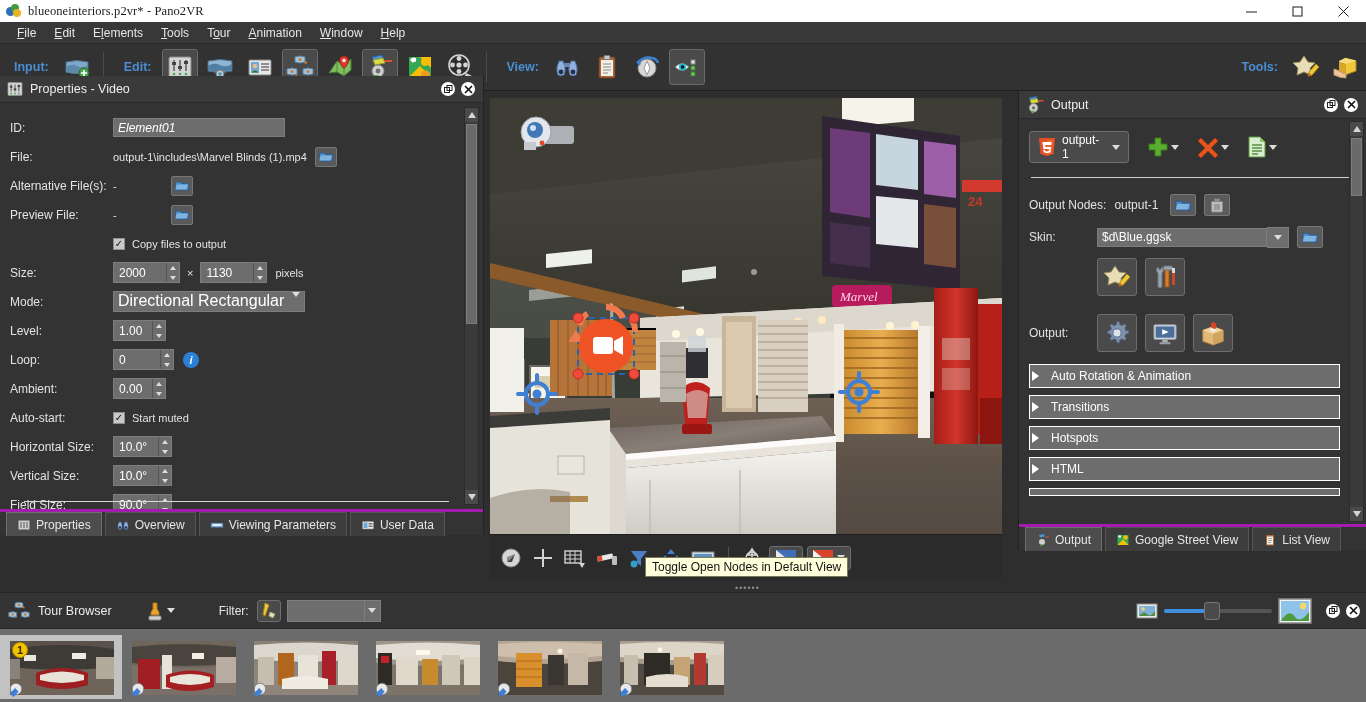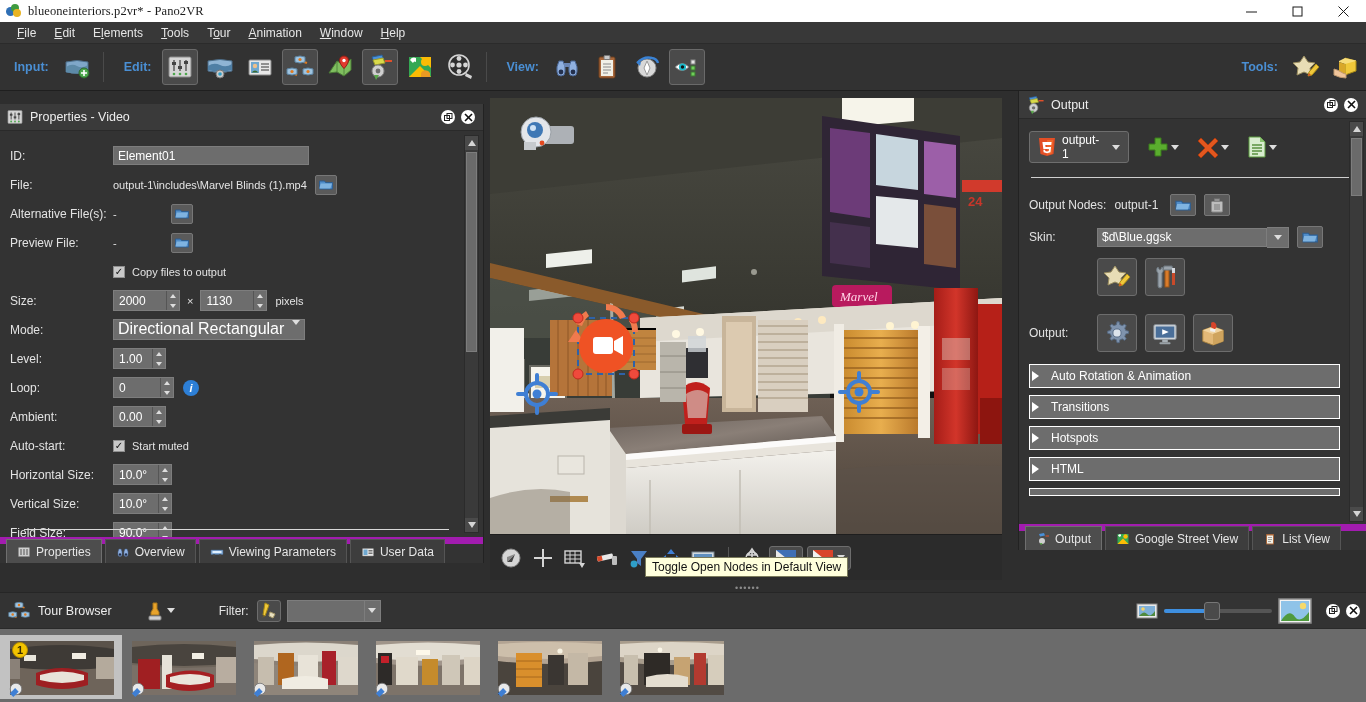--- a/index.html
+++ b/index.html
@@ -77,36 +77,36 @@
   }
   .panel-head .ph-title { font-size:12.5px; color:#ededed; margin-left:6px; }
   .panel-head .ph-actions { margin-left:auto; display:flex; gap:6px; padding-right:8px; }
   .circ-btn {
     width:14px; height:14px; border-radius:50%; background:#fff;
     display:flex; align-items:center; justify-content:center; color:#222;
   }
 
   
   .props-panel {
-    position:absolute; left:0; top:104px; width:484px; height:459px;
+    position:absolute; left:0; top:76px; width:484px; height:459px;
     background:#333333; border-right:1px solid #222;
     display:flex; flex-direction:column;
   }
   .props-body {
     flex:1 1 auto; position:relative; overflow:hidden; padding:10px 0 0 0;
   }
   .form-row {
     display:flex; align-items:center; height:29px; padding-left:10px;
   }
   .form-row .lbl { width:103px; font-size:12px; color:#e3e3e3; flex:none; }
   .txtin {
     background:#6d6d6d; border:1px solid #7d7d7d; color:#fff; height:19px;
     font-size:12px; padding:0 4px; line-height:17px; font-family:"Liberation Sans",sans-serif;
   }
-  .txtin.id { width:196px; }
+  .txtin.id { width:172px;font-style:italic; }
   .plain-val { font-size:11px; color:#e3e3e3; }
   .spin {
     display:flex; align-items:stretch; height:21px; border:1px solid #7d7d7d; background:#6d6d6d;
   }
   .spin .sv { color:#fff; font-size:12px; padding:0 5px; display:flex; align-items:center; }
   .spin .arrows {
     width:13px; border-left:1px solid #555; display:flex; flex-direction:column;
     justify-content:space-between; background:#6d6d6d;
   }
   .spin .arrows b { display:block; height:9px; position:relative; }
@@ -135,22 +135,22 @@
 
   .vscroll {
     position:absolute; right:4px; top:4px; width:15px; bottom:4px;
     background:#3a3a3a; border:1px solid #2b2b2b;
   }
   .vscroll .sbtn { height:14px; background:#4a4a4a; display:flex; align-items:center; justify-content:center;}
   .vscroll .sbtn.bot { position:absolute; bottom:0; left:0; right:0; }
   .vscroll .thumb { position:absolute; left:1px; right:1px; background:#6a6a6a; border:1px solid #7d7d7d; }
 
   .tabbar {
-    height:26px; background:#333; display:flex; align-items:flex-end; padding-left:6px;
-    border-top:7px solid #a21caf;
+    height:26px; background:#333; display:flex; align-items:flex-start; padding-left:6px;
+    border-top:3px solid #a21caf;
   }
   .tab {
     height:24px; display:flex; align-items:center; gap:5px; padding:0 10px;
     font-size:12px; color:#e6e6e6; background:#3d3d3d; border:1px solid #555;
     border-bottom:none; margin-right:3px;
   }
   .tab.active { background:#4d4d4d; border-color:#6f6f6f; }
 
   
   .viewer {

